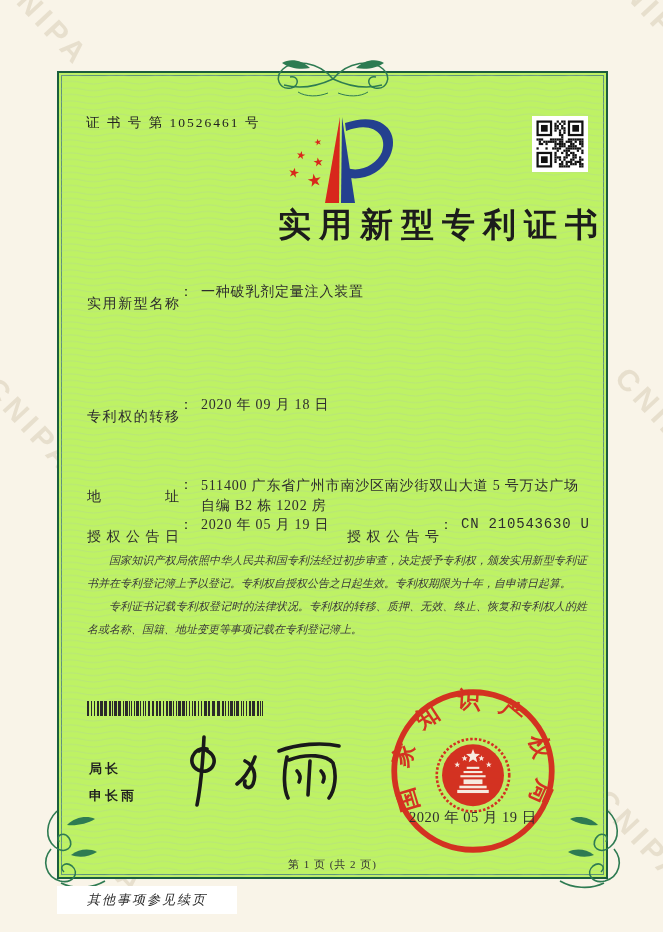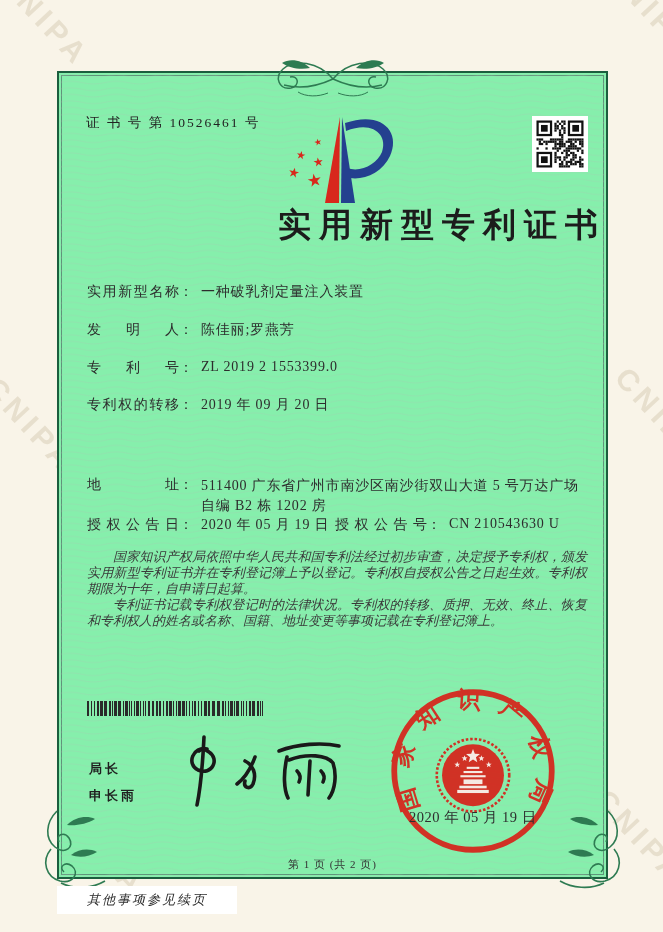--- a/index.html
+++ b/index.html
@@ -7,21 +7,21 @@
   #page{position:absolute;inset:0;}
 
   
   .wm{position:absolute;font-family:"Liberation Sans","DejaVu Sans",sans-serif;
       font-weight:bold;font-size:30px;letter-spacing:5px;color:#e7dfcd;
       transform:rotate(47deg);z-index:1;user-select:none;white-space:nowrap;}
   .wm.dim{color:#eee7d8;}
 
   
   #frame{position:absolute;left:57px;top:71px;width:547px;height:804px;
-         border:2.5px solid #1b5e3e;background:#86efac;z-index:2;}
+         border:2.5px solid #1b5e3e;background:#bef264;z-index:2;}
   #frame-inner{position:absolute;inset:2px;border:1px solid #5f937a;}
   #waves{position:absolute;inset:0;z-index:0;}
 
   .orn{position:absolute;z-index:3;}
   #orn-top{left:50%;top:-19px;transform:translateX(-50%);}
   #orn-bl{left:-22px;bottom:-16px;}
   #orn-br{right:-22px;bottom:-16px;transform:scaleX(-1);}
 
   
   .content{position:absolute;inset:0;z-index:3;}
@@ -31,27 +31,27 @@
   #logo{position:absolute;left:228px;top:36px;width:122px;height:106px;}
   .lstar{position:absolute;color:#d8271c;line-height:1;font-family:"DejaVu Sans",sans-serif;}
 
   #qr{position:absolute;left:473px;top:43px;width:56px;height:56px;background:#fff;}
 
   #title{position:absolute;left:0;right:0;top:130px;text-align:right;
          font-size:33px;font-weight:bold;letter-spacing:8px;color:#1c1c1c;}
 
   .row{position:absolute;left:28px;font-size:14px;color:#2d2d2d;white-space:nowrap;}
   .flabel{display:inline-block;width:92px;text-align:justify;text-align-last:justify;
-          letter-spacing:0;vertical-align:top;}
+          letter-spacing:0;vertical-align:top;margin-top:12px;}
   .fcolon{display:inline-block;margin-right:8px;vertical-align:top;}
   .fvalue{letter-spacing:0.8px;vertical-align:top;}
   .vblock{display:inline-block;vertical-align:top;line-height:20px;}
-  .row2group{position:absolute;left:248px;top:0;}
-
-  #legal{position:absolute;left:28px;top:476px;width:500px;font-size:13px;line-height:16px;
+  .row2group{position:absolute;left:260px;top:0;font-family:Liberation Mono, monospace;}
+
+  #legal{position:absolute;left:28px;top:476px;width:500px;font-size:11px;line-height:23px;
          color:#3a3a3a;font-style:italic;text-align:justify;}
   #legal p{margin:0;text-indent:2em;}
 
   #barcode{position:absolute;left:28px;top:628px;}
 
   #issuer{position:absolute;left:30px;top:682px;font-family:"Liberation Sans","DejaVu Sans",sans-serif;
           font-size:13px;font-weight:bold;letter-spacing:3px;color:#1f1f1f;line-height:27px;}
 
   #signature{position:absolute;left:108px;top:660px;z-index:4;}
 
@@ -292,28 +292,22 @@
           <rect x="16" y="22" width="1" height="1" fill="#111"></rect>
           <rect x="21" y="22" width="1" height="1" fill="#111"></rect>
           <rect x="22" y="22" width="1" height="1" fill="#111"></rect>
         </svg>
 
       <div id="title">实用新型专利证书</div>
 
       <div class="row" style="top:210px">
         <span class="flabel">实用新型名称</span><span class="fcolon">：</span><span class="fvalue">一种破乳剂定量注入装置</span>
       </div>
-      <div class="row" style="top:248px">
-        <span class="flabel">发明人</span><span class="fcolon">：</span><span class="fvalue">陈佳丽;罗燕芳</span>
-      </div>
-      <div class="row" style="top:286px">
-        <span class="flabel">专利号</span><span class="fcolon">：</span><span class="fvalue">ZL 2019 2 1553399.0</span>
-      </div>
       <div class="row" style="top:323px">
-        <span class="flabel">专利权的转移</span><span class="fcolon">：</span><span class="fvalue">2019 年 09 月 20 日</span>
+        <span class="flabel">专利权的转移</span><span class="fcolon">：</span><span class="fvalue">2020 年 09 月 18 日</span>
       </div>
       <div class="row" style="top:403px">
         <span class="flabel">地址</span><span class="fcolon">：</span><span class="vblock fvalue"><span style="display:block">511400 广东省广州市南沙区南沙街双山大道 5 号万达广场</span><span style="display:block">自编 B2 栋 1202 房</span></span>
       </div>
       <div class="row" style="top:443px">
         <span class="flabel">授权公告日</span><span class="fcolon">：</span><span class="fvalue">2020 年 05 月 19 日</span>
         <span class="row2group"><span class="flabel">授权公告号</span><span class="fcolon">：</span><span class="fvalue">CN 210543630 U</span></span>
       </div>
 
       <div id="legal">

